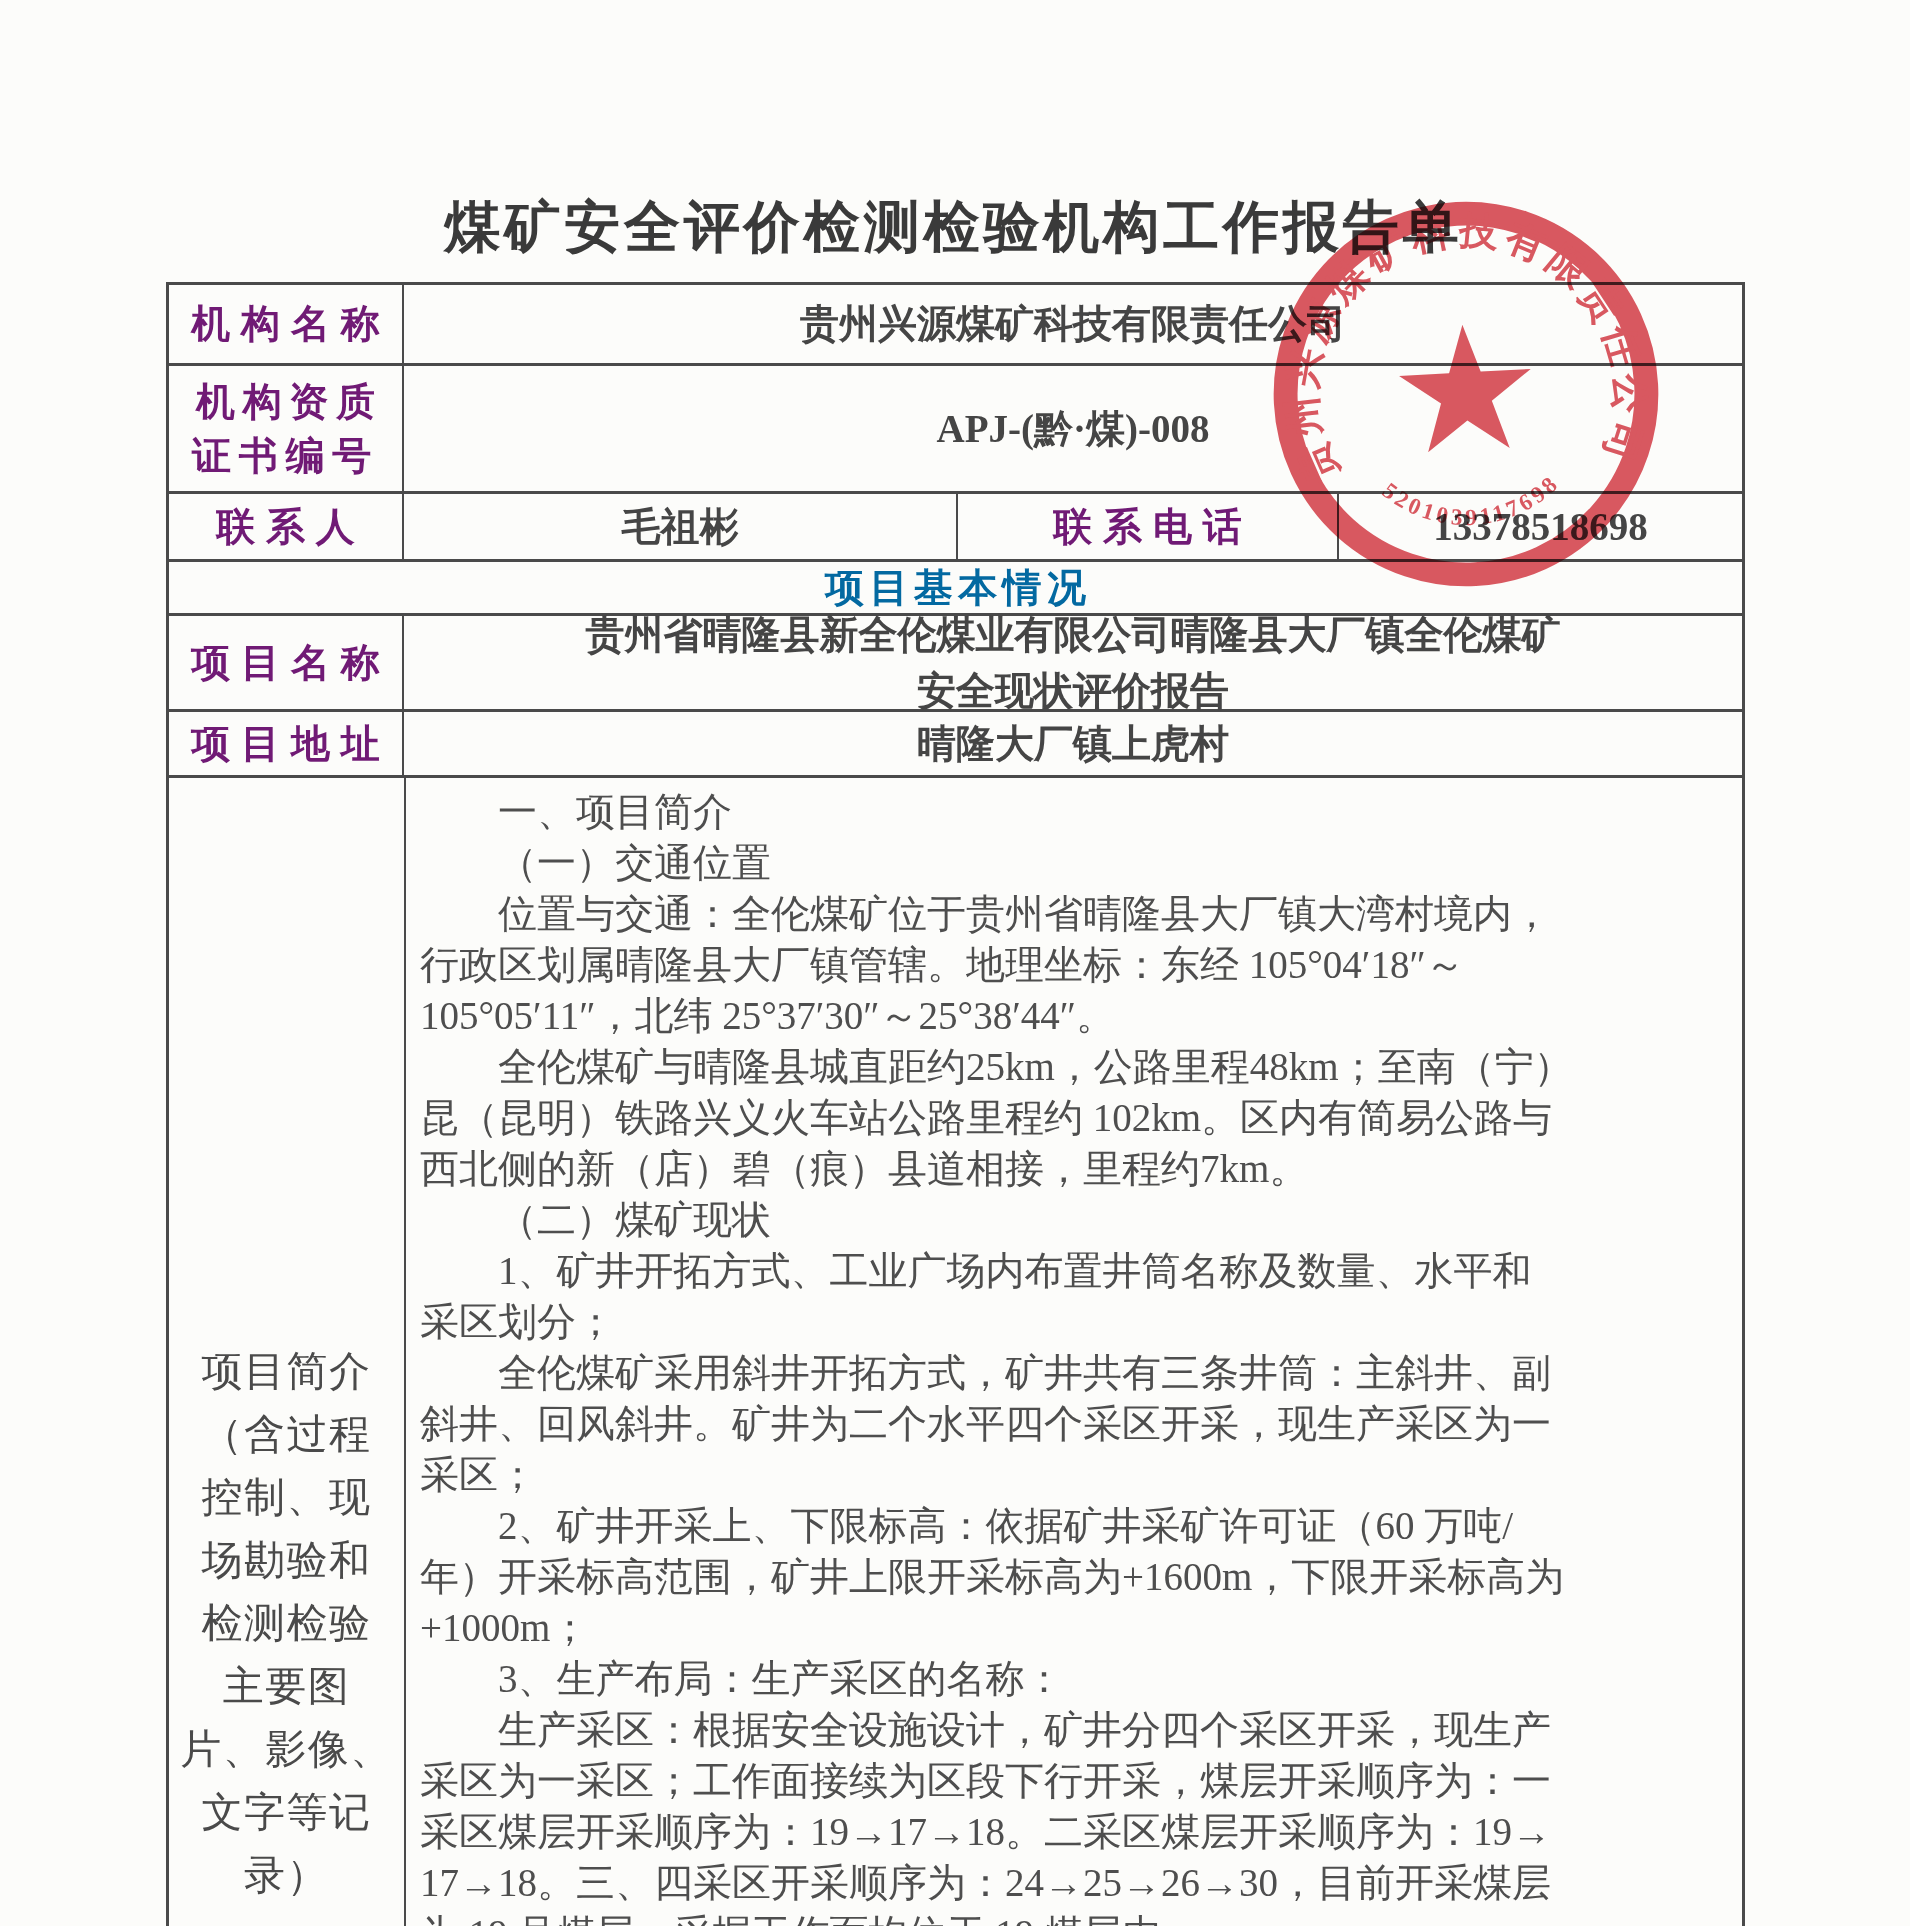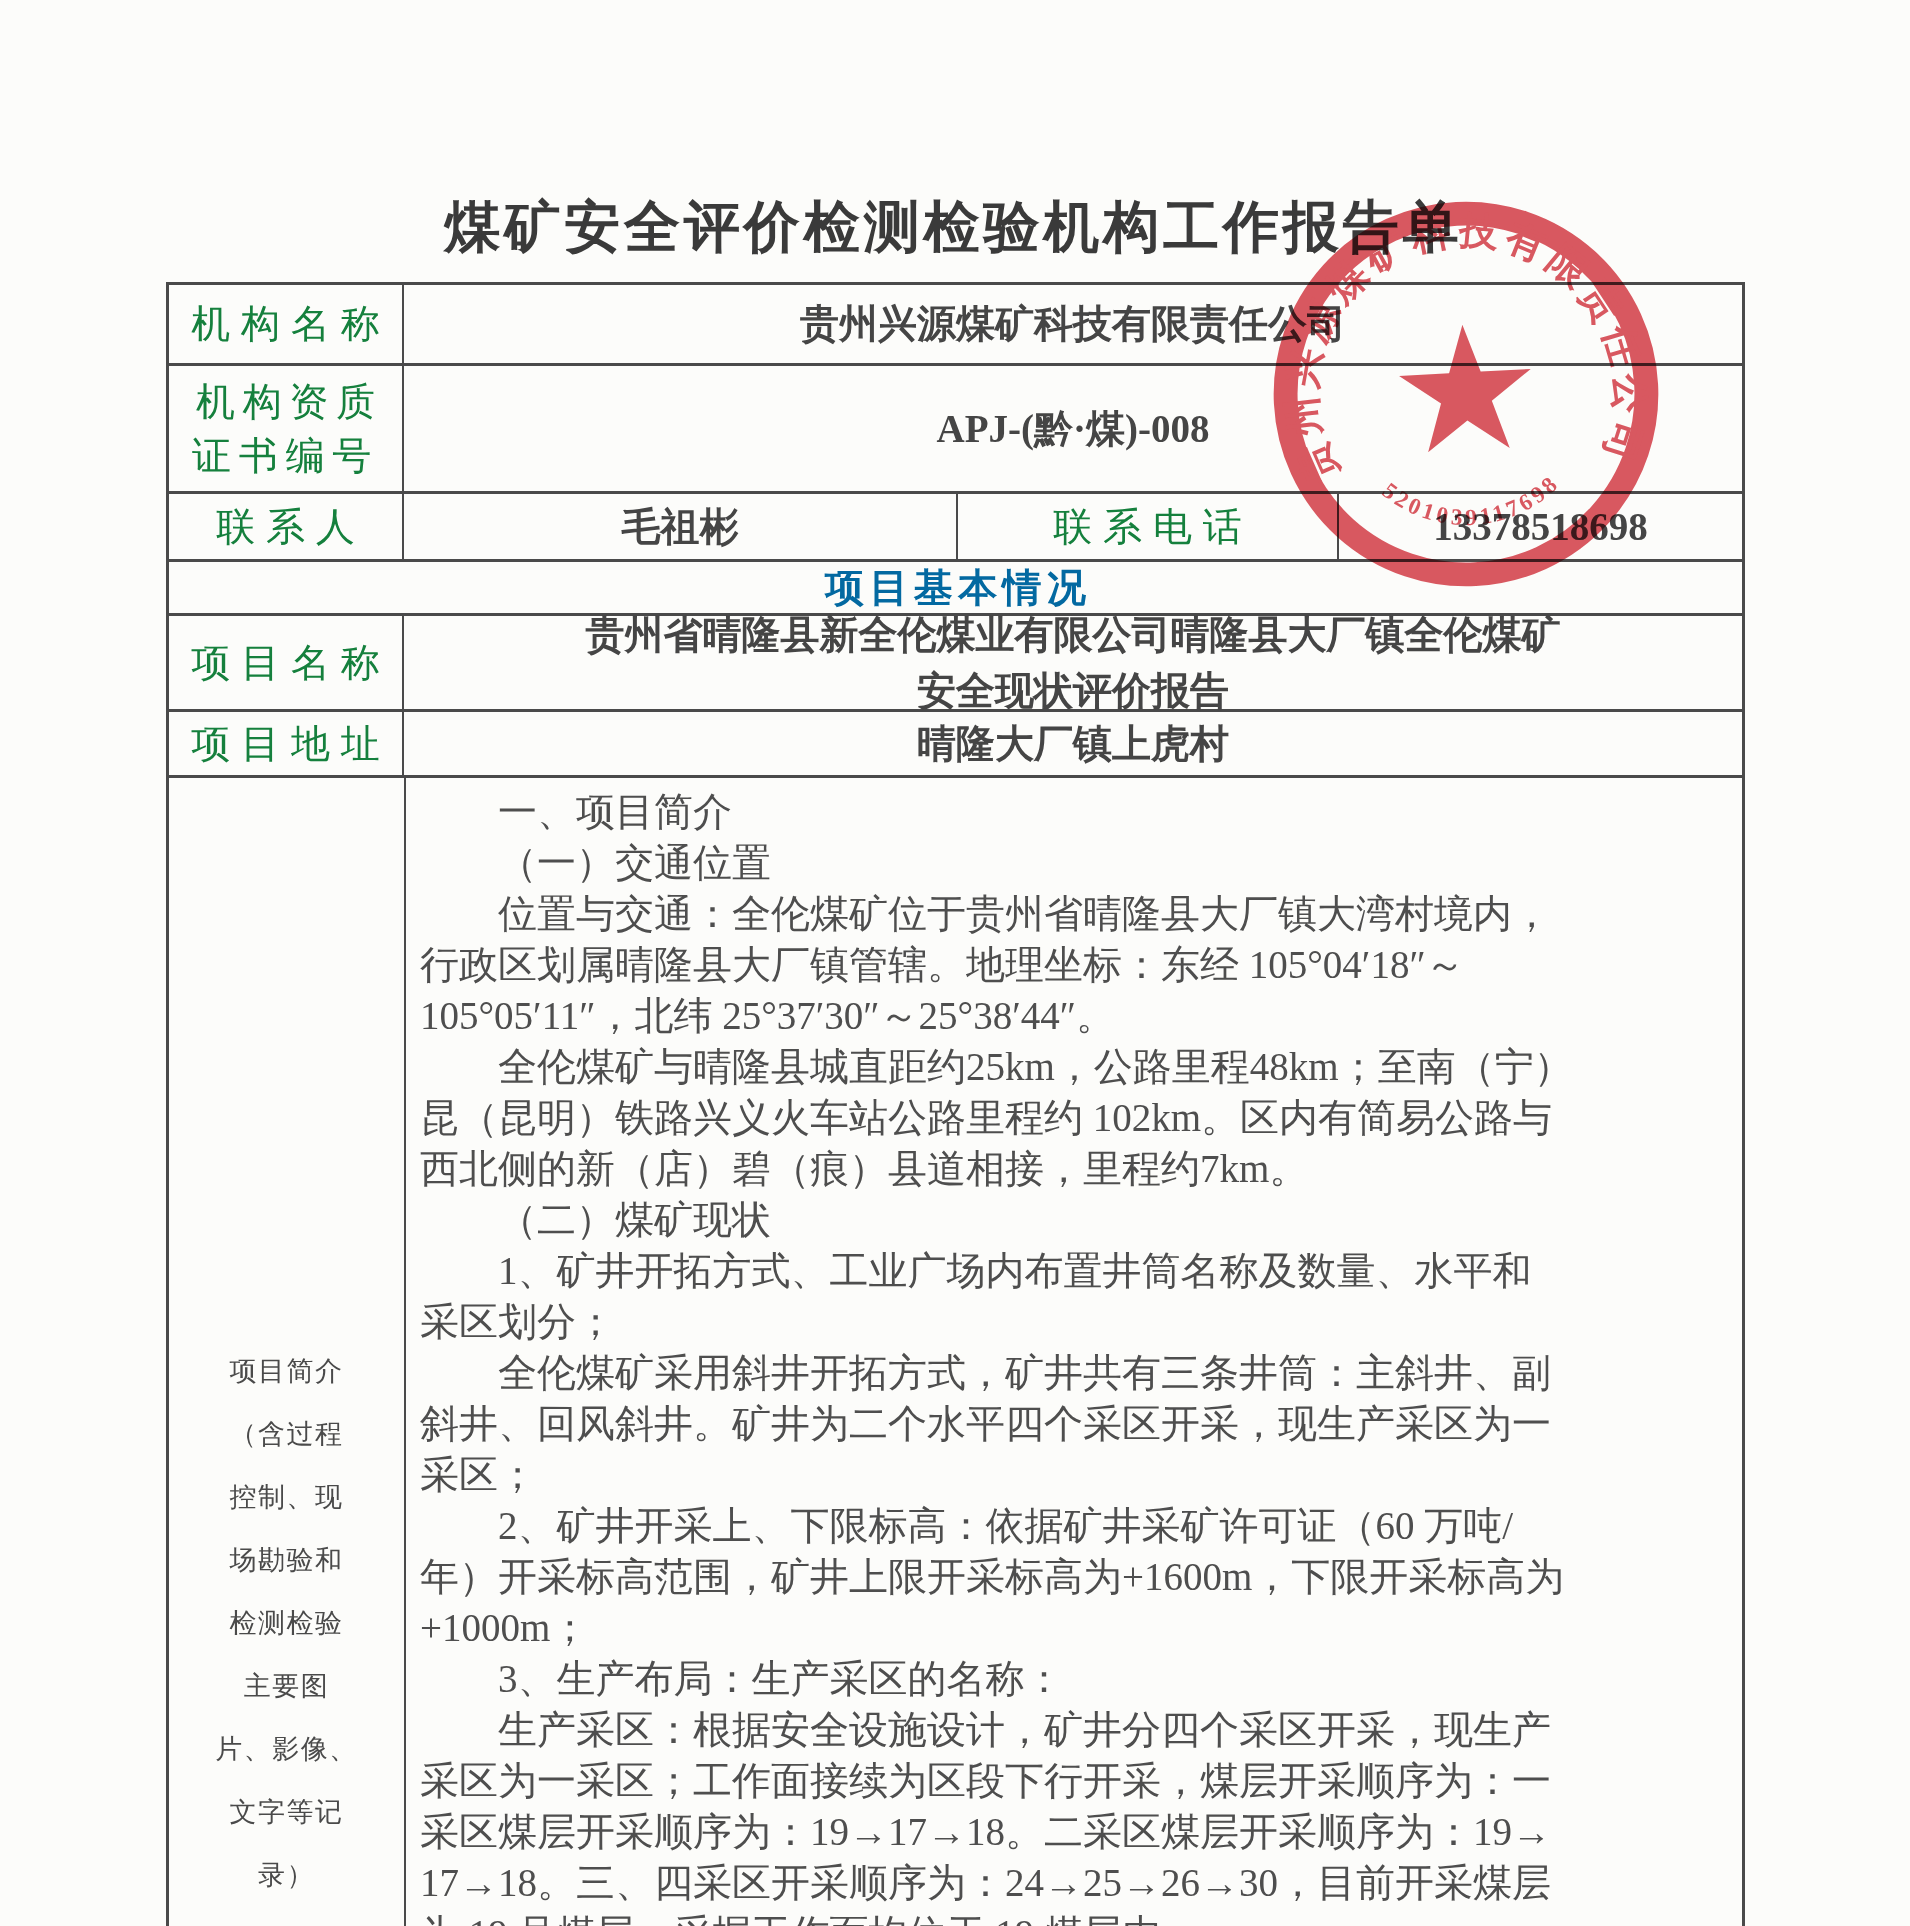--- a/index.html
+++ b/index.html
@@ -40,22 +40,23 @@
   .cell {
     box-sizing:border-box;
     display:flex; align-items:center; justify-content:center;
     overflow:visible;
   }
   .label-cell {
     width:235px; flex:0 0 235px;
     border-right:2.7px solid #4a4a4a;
     font-size:39px;
     letter-spacing:10.8px; text-indent:10.8px;
-    color:#15803d;
-    text-align:center;
+    color:#701a75;
+    text-align:center;
+    font-weight:bold;
   }
   .label-2line {
     letter-spacing:7.7px; text-indent:7.7px;
     line-height:54px;
     white-space:pre;
   }
   .value-cell {
     flex:1 1 auto;
     font-size:39px;
     font-weight:bold;
@@ -72,21 +73,21 @@
     display:flex; align-items:center; justify-content:center;
   }
   .pre-center { white-space:pre; text-align:center; line-height:56px; }
   .intro-label-cell {
     width:235px; flex:0 0 235px;
     border-right:2.7px solid #4a4a4a;
     display:flex; align-items:center; justify-content:center;
   }
   .intro-label-text {
     white-space:pre;
-    font-size:27px;
+    font-size:41px;
     line-height:63px;
     letter-spacing:1.5px;
     text-align:center;
     color:#4a4a4a;
   }
   .intro-body-cell {
     flex:1 1 auto;
     box-sizing:border-box;
     padding:7.7px 19px 0 14px;
     font-size:39px;

